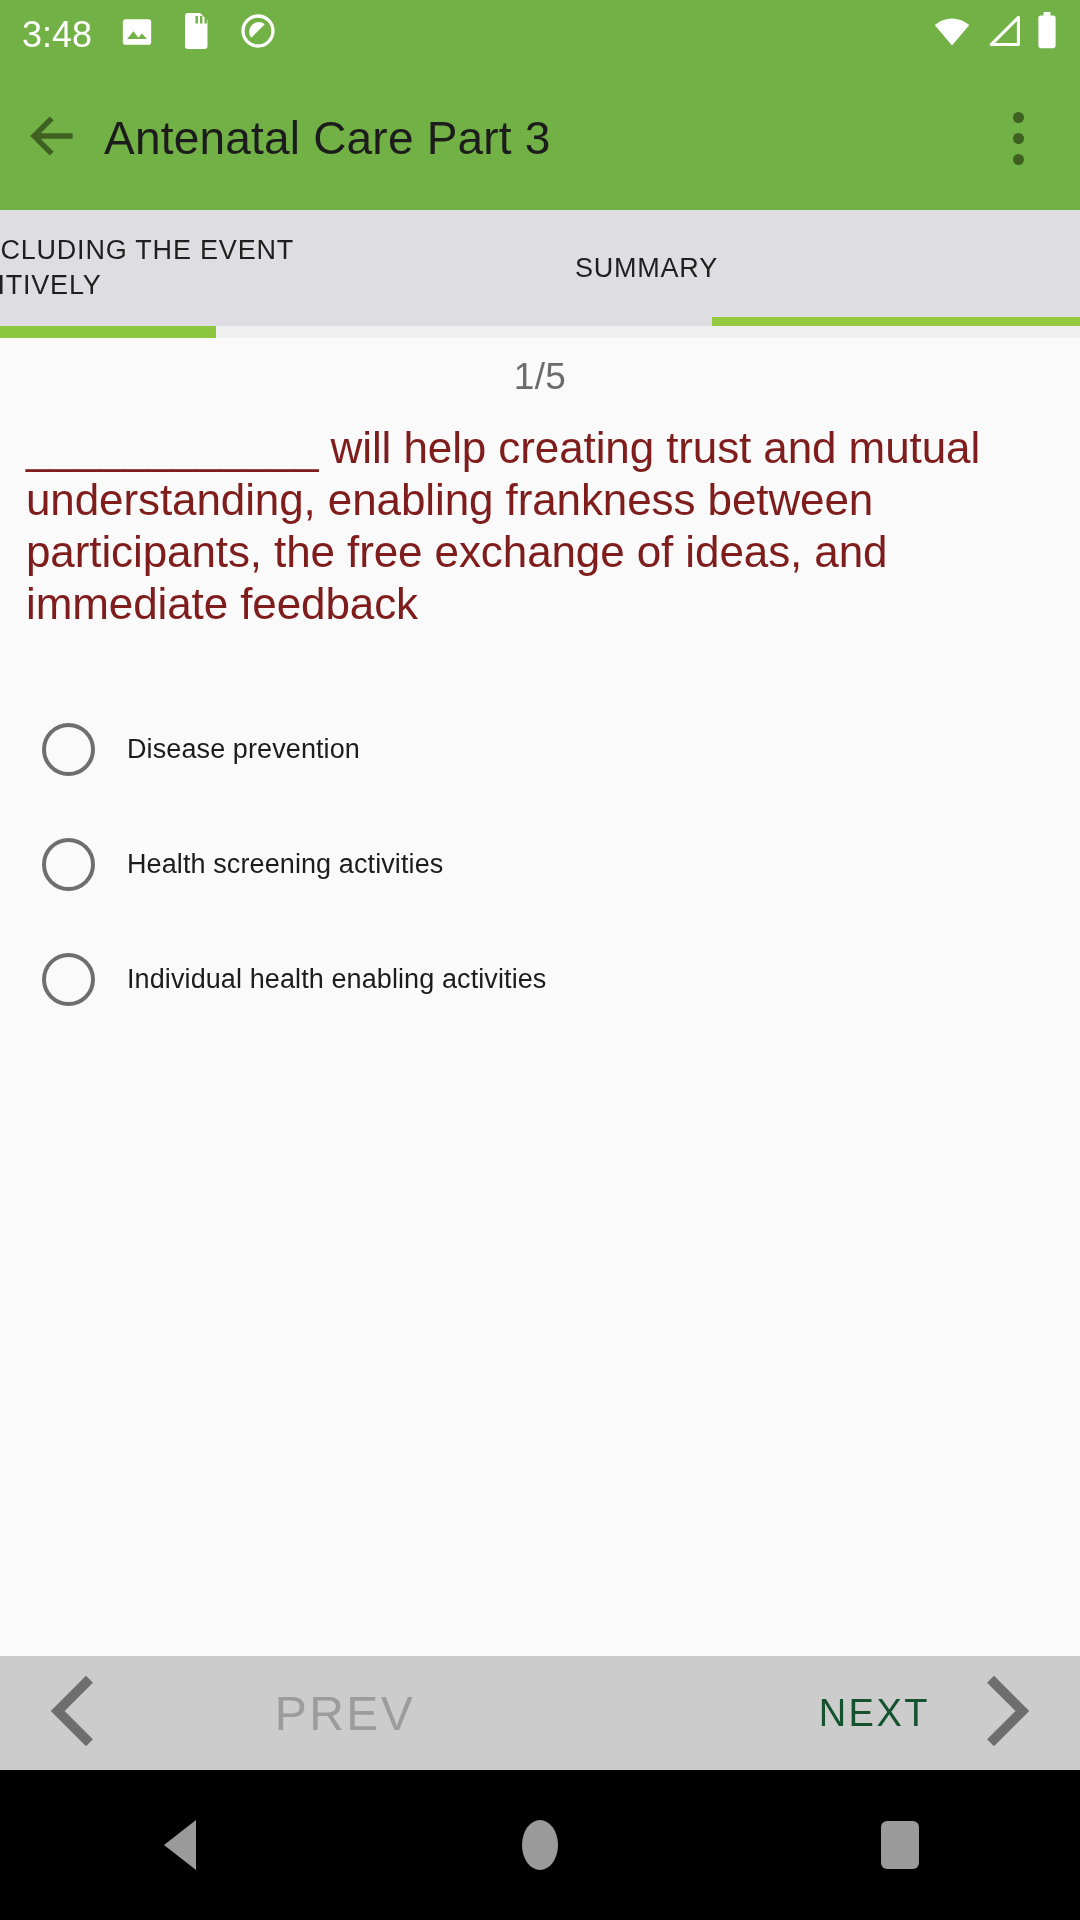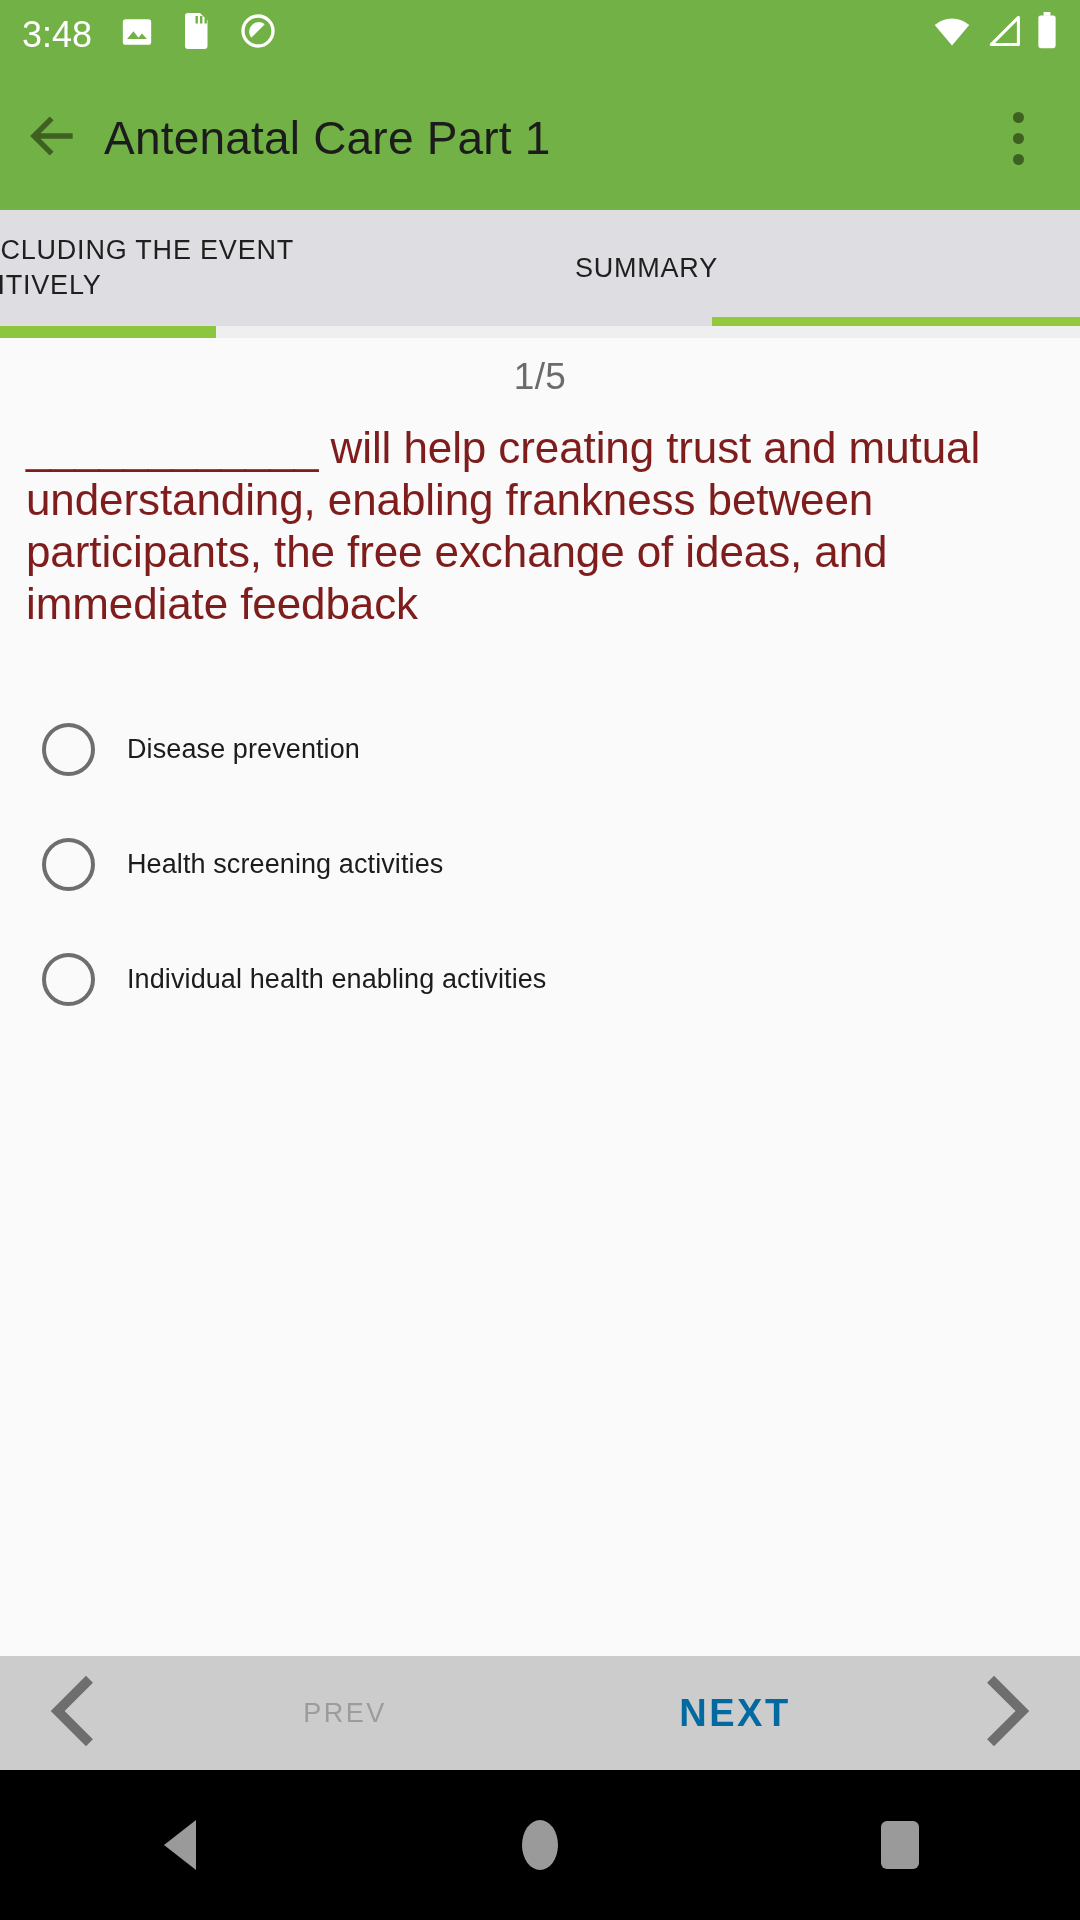--- a/index.html
+++ b/index.html
@@ -88,25 +88,25 @@
   }
 
   
   .quiznav {
     height:114px; background:#CCCCCC; flex:0 0 auto;
     display:flex; align-items:center; position:relative;
   }
   .qn-arrow { width:150px; display:flex; align-items:center; justify-content:center; }
   .qn-prev-label {
     flex:1 1 0; text-align:center; color:#9C9C9C;
-    font-size:27px; letter-spacing:2.5px; font-weight:400;
+    font-size:48px; letter-spacing:2.5px; font-weight:400;
   }
   .qn-next-label {
-    flex:1 1 0; text-align:center; color:#0369a1;
-    font-size:38px; letter-spacing:2.5px; font-weight:700;
+    flex:1 1 0; text-align:right; color:#14532d;
+    font-size:38px; letter-spacing:2.5px; font-weight:400;
   }
 
   
   .sysnav {
     height:150px; background:#000000; flex:0 0 auto;
     display:flex; align-items:center; justify-content:space-around;
   }
   .sysnav-item { width:160px; height:150px; display:flex; align-items:center; justify-content:center; }
   .nav-back { width:0; height:0; border-top:25px solid transparent; border-bottom:25px solid transparent; border-right:32px solid #9A9A9A; }
   .nav-home { width:36px; height:50px; border-radius:50%; background:#9A9A9A; }
@@ -162,21 +162,21 @@
   </div>
 
   <div class="appbar">
     <div class="back-btn">
       <span>
         <svg width="54" height="54" viewBox="0 0 24 24">
             <path d="M20 12H5M11 5l-7 7 7 7" fill="none" stroke="#3E6122" stroke-width="2.4" stroke-linecap="square" stroke-linejoin="miter"></path>
           </svg>
       </span>
     </div>
-    <div class="appbar-title">Antenatal Care Part 1</div>
+    <div class="appbar-title">Antenatal Care Part 3</div>
     <div class="overflow-btn">
       <span class="dot"></span>
       <span class="dot"></span>
       <span class="dot"></span>
     </div>
   </div>
 
   <div class="tabstrip">
     <div class="tabs-inner">
       <div class="tab tab-0">

